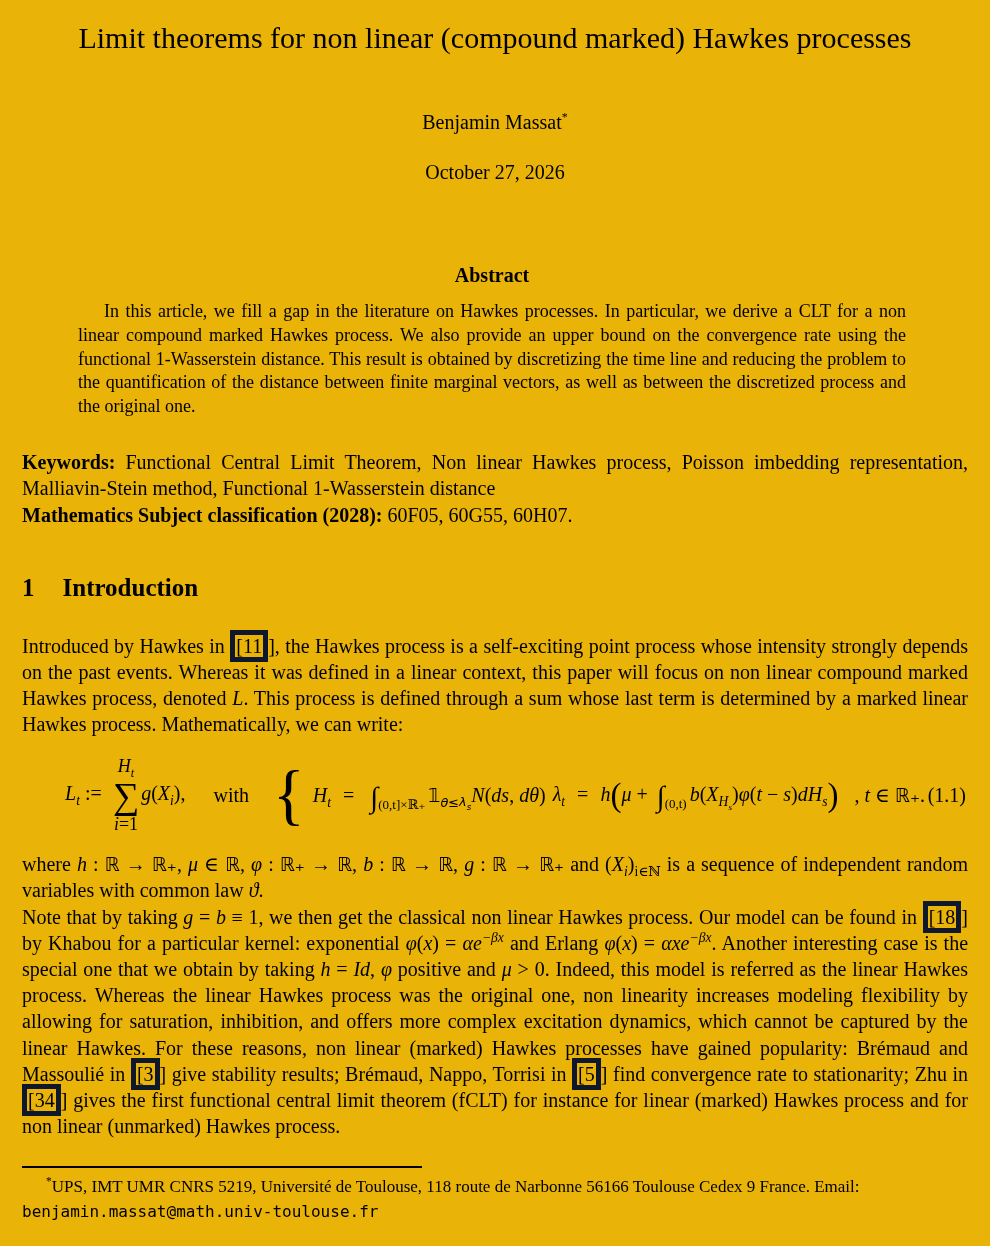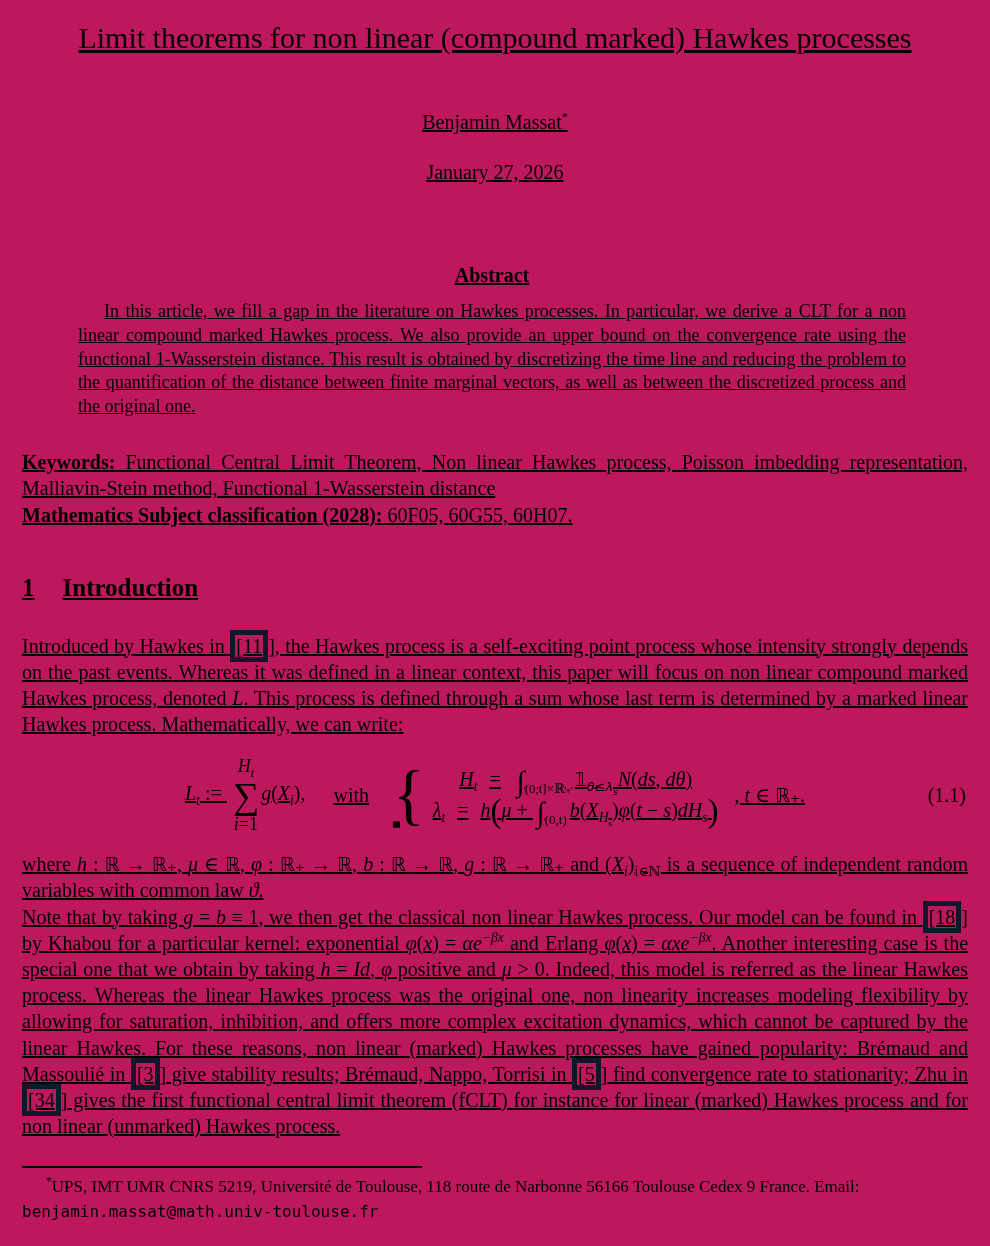--- a/index.html
+++ b/index.html
@@ -1,22 +1,21 @@
 <!DOCTYPE html>
 <html><head>
 <meta charset="utf-8">
 <style>
   html,body{margin:0;padding:0;background:#ffffff;}
   .page{
     width:990px;height:1246px;box-sizing:border-box;
     padding:14px 22px 0 22px;position:relative;overflow:hidden;
-    background:#be185d;color:#000;
+    background:#eab308;color:#000;
     font-family:"Liberation Serif","DejaVu Serif","DejaVu Sans",serif;
     font-size:20px;
-    text-decoration:underline;
   }
   .title{font-size:30px;font-weight:normal;text-align:center;margin:6px 0 0;line-height:1.2;}
   .author{text-align:center;margin-top:55px;}
   .author sup{font-size:60%;}
   .date{text-align:center;margin-top:27px;}
   .abstract{margin:80px 62px 0 56px;}
   .abs-head{text-align:center;font-weight:bold;font-size:20px;}
   .abs-text{margin:13px 0 0;font-size:18px;line-height:1.32;text-align:justify;text-indent:26px;}
   .keywords{margin-top:30px;}
   .kw-par{margin:0;text-align:justify;line-height:1.33;}
@@ -38,40 +37,40 @@
     margin:0 2px 0 6px;line-height:1;}
   .sum .lim{font-size:18px;line-height:1.15;}
   .sum .sig{font-size:37px;line-height:.95;padding:1px 0;}
   .int{font-size:29px;line-height:0;vertical-align:-5px;margin-left:4px;}
   .ilim{font-size:13px;margin-right:3px;vertical-align:-7px;}
   .rel{margin:0 12px;}
   .bigp{font-size:33px;line-height:0;vertical-align:-5px;}
   .eq-with{margin-left:28px;}
   .cases{display:inline-flex;align-items:center;margin-left:24px;}
   .brace{font-size:66px;line-height:1;display:inline-block;margin-right:8px;transform:scaleY(1.02);font-weight:200;}
-  .case-rows{display:inline-flex;flex-direction:column;gap:7px;align-items:center;}
+  .case-rows{display:inline-flex;flex-direction:row;gap:7px;align-items:center;}
   .case-row{white-space:nowrap;}
   .eq-tail{margin-left:16px;}
   
   .footnote{position:absolute;left:22px;right:22px;top:1166px;}
   .fn-rule{width:400px;border-top:2px solid #000;}
   .fn-text{margin:7px 0 0;font-size:17px;line-height:1.45;text-indent:24px;}
 </style>
 </head>
 <body>
 
 <main class="page">
 
   <h1 class="title">Limit theorems for non linear (compound marked) Hawkes processes</h1>
 
   <div class="author">
     <span>Benjamin Massat</span><sup>*</sup>
   </div>
 
-  <div class="date">January 27, 2026</div>
+  <div class="date">October 27, 2026</div>
 
   <section class="abstract">
     <div class="abs-head">Abstract</div>
     <p class="abs-text">In this article, we fill a gap in the literature on Hawkes processes. In particular, we derive a CLT for a non linear compound marked Hawkes process. We also provide an upper bound on the convergence rate using the functional 1-Wasserstein distance. This result is obtained by discretizing the time line and reducing the problem to the quantification of the distance between finite marginal vectors, as well as between the discretized process and the original one.</p>
   </section>
 
   <section class="keywords">
     <p class="kw-par"><span class="bf">Keywords:</span><span> Functional Central Limit Theorem, Non linear Hawkes process, Poisson imbedding representation, Malliavin-Stein method, Functional 1-Wasserstein distance</span></p>
     <p class="kw-par"><span class="bf">Mathematics Subject classification (2028):</span><span> 60F05, 60G55, 60H07.</span></p>
   </section>

